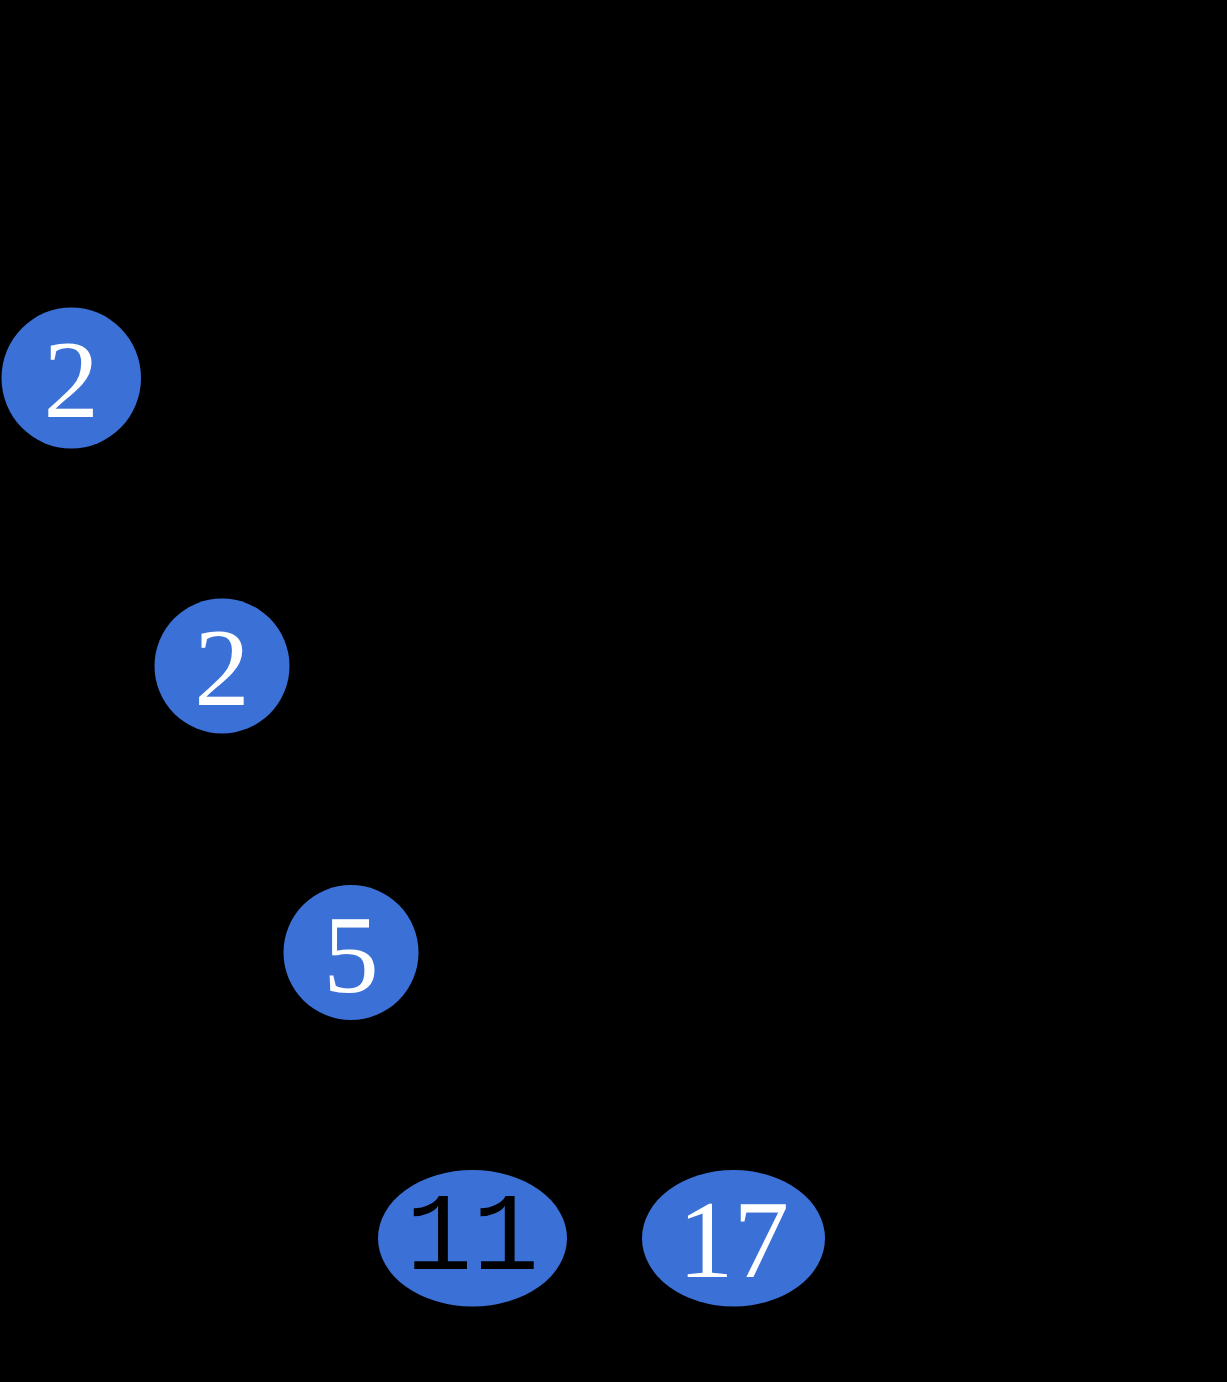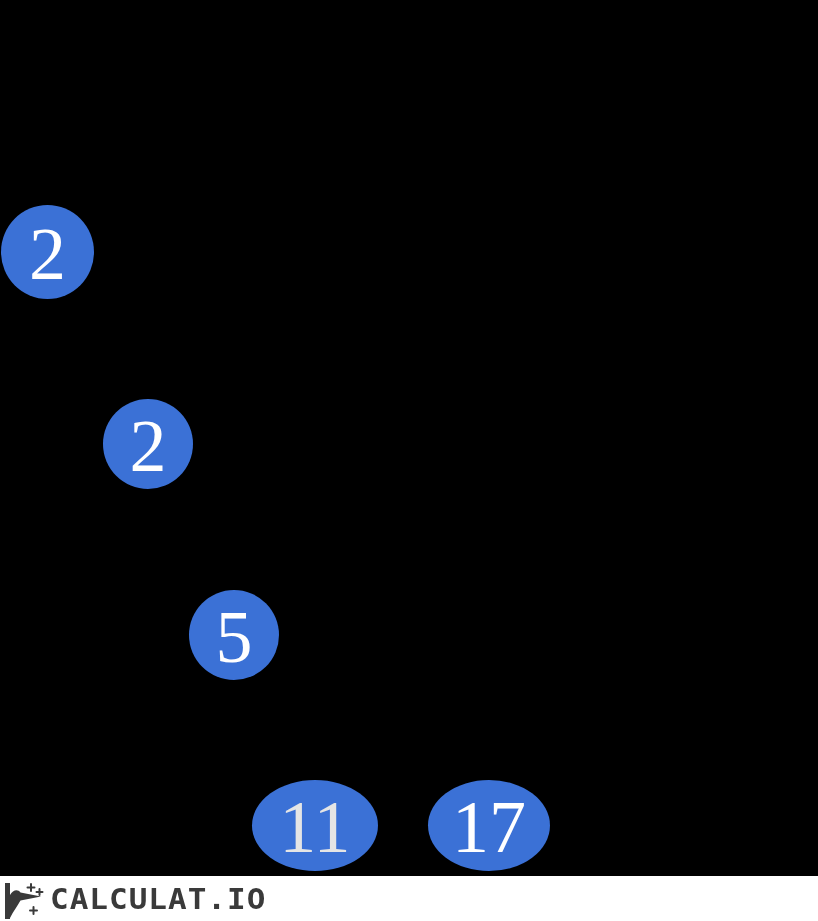--- a/index.html
+++ b/index.html
@@ -64,32 +64,18 @@
 <body>
 
 <div class="canvas" style="background: rgb(0, 0, 0);">
 
   <div class="node n1" style="background: rgb(59, 113, 214); color: rgb(255, 255, 255);">2</div>
 
   <div class="node n2" style="background: rgb(59, 113, 214); color: rgb(255, 255, 255);">2</div>
 
   <div class="node n3" style="background: rgb(59, 113, 214); color: rgb(255, 255, 255);">5</div>
 
-  <div class="node n4" style="background: rgb(59, 113, 214); color: #e5e5e5;">11</div>
+  <div class="node n4" style="background: rgb(59, 113, 214); color: #000000; font-family: Liberation Mono, monospace;">11</div>
 
   <div class="node n5" style="background: rgb(59, 113, 214); color: #ffffff;">17</div>
 
-  <div class="footer" style="background: rgb(255, 255, 255);">
-
-    <span class="brand-icon" style="color: rgb(58, 58, 58);">
-      <svg width="42" height="40" viewBox="0 0 42 40" xmlns="http://www.w3.org/2000/svg">
-        <rect x="2" y="2" width="5" height="36" fill="currentColor"></rect>
-        <path d="M7 14 C10 8.5 15 8 17.5 11.5 L38 15.5 L17.5 19.5 C14.5 25 10.5 30 7 37 Z" fill="currentColor"></path>
-        <path d="M28 3 v7 M24.5 6.5 h7" stroke="currentColor" stroke-width="2" stroke-linecap="round"></path>
-        <path d="M36.5 8 v6 M33.5 11 h6" stroke="currentColor" stroke-width="2" stroke-linecap="round"></path>
-        <path d="M30.5 26 v7 M27 29.5 h7" stroke="currentColor" stroke-width="2" stroke-linecap="round"></path>
-      </svg>
-    </span>
-
-    <span class="brand-text" style="color: rgb(58, 58, 58);">CALCULAT.IO</span>
-  </div>
 
 </div>
 
 </body></html>

